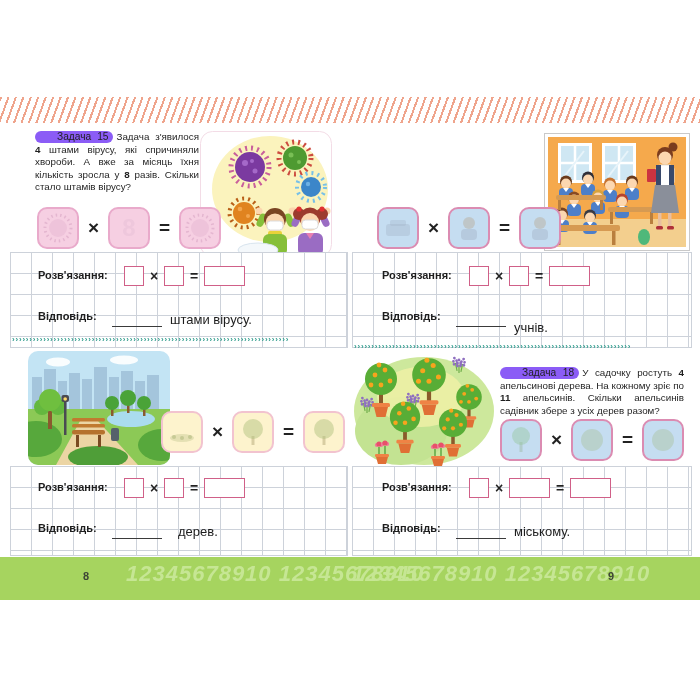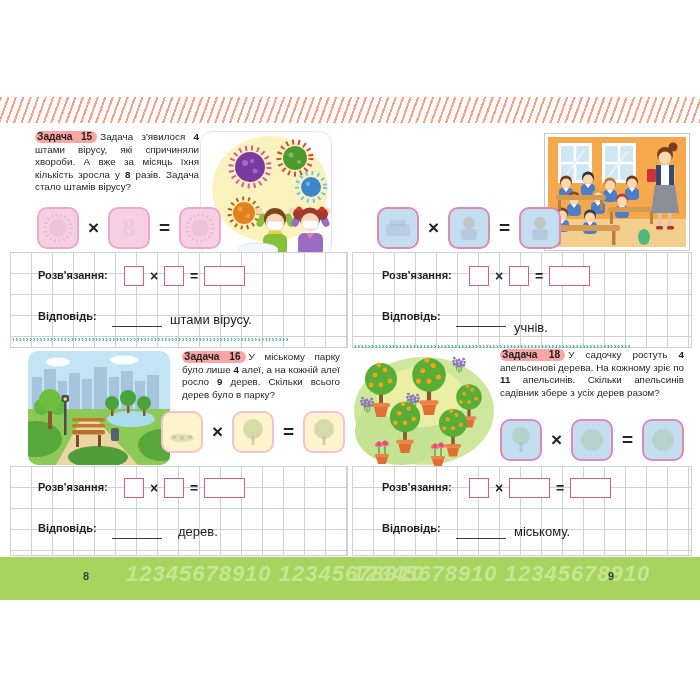--- a/index.html
+++ b/index.html
@@ -5,21 +5,21 @@
   html,body{margin:0;padding:0;background:#fff;}
   .sheet{position:relative;width:700px;height:700px;background:#fff;overflow:hidden;
          font-family:"Liberation Sans",sans-serif;color:#1f1f1f;}
   .stripe-band{position:absolute;left:0;top:97px;width:700px;height:26px;
     background:repeating-linear-gradient(110deg,#efa48c 0 2px,#ffffff 2px 7px);}
   .page{position:absolute;top:123px;height:434px;background:#fff;}
   .page-left{left:10px;width:338px;}
   .page-right{left:352px;width:340px;}
 
   .task-text{position:absolute;font-size:9.8px;line-height:12.6px;text-align:justify;color:#1f1f1f;}
-  .task-pill{background:#fca5a5;border-radius:7px;padding:0 5px 1px 2px;font-weight:bold;
+  .task-pill{background:#8b5cf6;border-radius:7px;padding:0 5px 1px 22px;font-weight:normal;
              font-size:10.2px;white-space:nowrap;margin-right:3px;}
   .numb{font-weight:bold;}
 
   .illus{position:absolute;}
   .illus svg{display:block;}
 
   .eq-row{position:absolute;display:flex;align-items:center;gap:8px;}
   .eq-box{width:42px;height:42px;border-radius:10px;display:flex;align-items:center;justify-content:center;box-sizing:border-box;}
   .eq-pink .eq-box{background:#f6cfe2;border:2px solid #e9aacb;}
   .eq-yellow .eq-box{background:#fdf3cd;border:2px solid #f2c3cf;}
@@ -50,21 +50,21 @@
 </head>
 <body>
 
 <div class="sheet">
 
   <div class="stripe-band"></div>
 
   <div class="page page-left">
 
     <div class="task-text" style="left:25px;top:8px;width:164px;">
-      <span class="task-pill">Задача 15</span><span>Задача з'явилося </span><span class="numb">4</span><span> штами вірусу, які спричиняли хвороби. А вже за місяць їхня кількість зросла у </span><span class="numb">8</span><span> разів. Задача стало штамів вірусу?</span>
+      <span class="task-pill">Задача 15</span><span>Задача з'явилося </span><span class="numb">4</span><span> штами вірусу, які спричиняли хвороби. А вже за місяць їхня кількість зросла у </span><span class="numb">8</span><span> разів. Скільки стало штамів вірусу?</span>
     </div>
 
     <div class="illus" style="left:190px;top:8px;">
       <svg width="132" height="126" viewBox="0 0 132 126">
         <rect x="0.5" y="0.5" width="131" height="125" rx="12" fill="#fff" stroke="#f3dce6"></rect>
         <ellipse cx="70" cy="58" rx="58" ry="53" fill="#fbf3bd"></ellipse>
         <g>
           <circle cx="50" cy="36" r="19" fill="none" stroke="#c95f9b" stroke-width="5" stroke-dasharray="2 4"></circle>
           <circle cx="50" cy="36" r="15" fill="#7b3aa0"></circle>
           <circle cx="45" cy="32" r="3" fill="#a569c9"></circle>
@@ -207,23 +207,20 @@
               <rect x="70" y="84" width="3" height="12" fill="#7a4a22"></rect>
             <rect x="44" y="79" width="33" height="4.5" rx="2" fill="#b5722e"></rect>
             <rect x="44" y="67" width="33" height="3.5" rx="1.5" fill="#c07a30"></rect>
             <rect x="44" y="73" width="33" height="3.5" rx="1.5" fill="#c07a30"></rect>
           </g>
           <rect x="83" y="77" width="8" height="13" rx="2" fill="#55616b"></rect>
         </g>
       </svg>
     </div>
 
-    <div class="task-text" style="left:172px;top:228px;width:158px;">
-      <span class="task-pill">Задача 16</span><span>У міському парку було лише </span><span class="numb">4</span><span> алеї, а на кожній алеї росло </span><span class="numb">9</span><span> дерев. Скільки всього дерев було в парку?</span>
-    </div>
 
     <div class="eq-row eq-yellow" style="left:151px;top:288px;">
       <div class="eq-box">
         <svg width="32" height="32" viewBox="0 0 32 32">
           <ellipse cx="16" cy="22" rx="12" ry="4" fill="rgba(190,195,140,.4)"></ellipse>
           <circle cx="8" cy="21" r="2" fill="rgba(170,180,120,.5)"></circle>
             <circle cx="16" cy="22" r="2" fill="rgba(170,180,120,.5)"></circle>
             <circle cx="24" cy="21" r="2" fill="rgba(170,180,120,.5)"></circle>
         </svg>
       </div>
@@ -465,21 +462,21 @@
         </g>
         <g>
           <use href="#tulip" transform="translate(82,98)"></use>
             <use href="#tulip" transform="translate(88,97)"></use>
           <rect x="78" y="107" width="14" height="3" rx="1.2" fill="#ef8345"></rect>
             <path d="M79,110 h12 l-2,7 h-8 z" fill="#e06f35"></path>
         </g>
       </svg>
     </div>
 
-    <div class="task-text" style="left:148px;top:226px;width:184px;">
+    <div class="task-text" style="left:148px;top:244px;width:184px;">
       <span class="task-pill">Задача 18</span><span>У садочку ростуть </span><span class="numb">4</span><span> апельсинові дерева. На кожному зріє по </span><span class="numb">11</span><span> апельсинів. Скільки апельсинів садівник збере з усіх дерев разом?</span>
     </div>
 
     <div class="eq-row eq-blue" style="left:148px;top:296px;">
       <div class="eq-box">
         <svg width="32" height="32" viewBox="0 0 32 32">
           <rect x="14.5" y="18" width="3" height="10" fill="rgba(150,180,150,.4)"></rect>
           <circle cx="16" cy="12" r="9" fill="rgba(150,200,160,.45)"></circle>
         </svg>
       </div>

